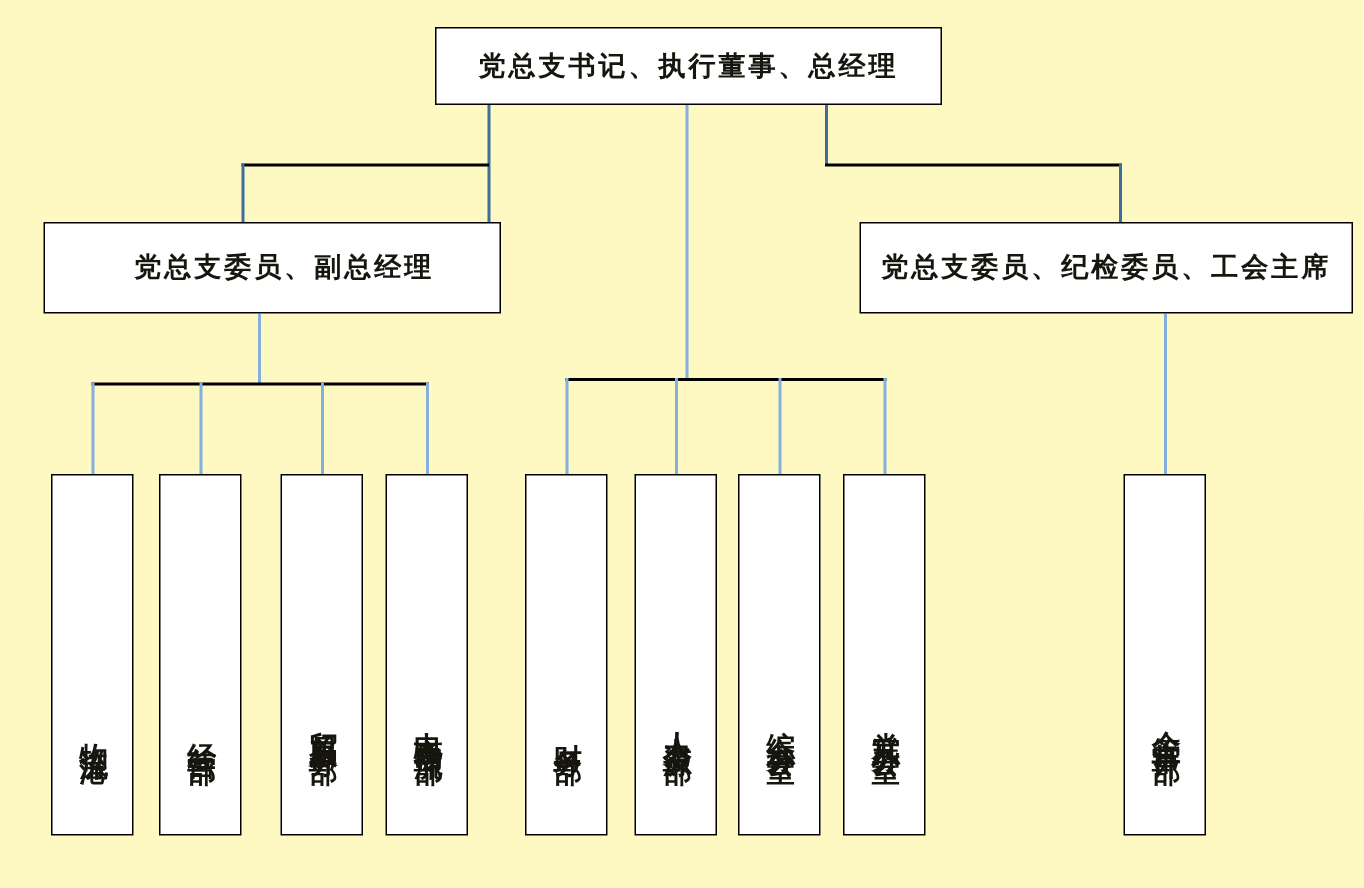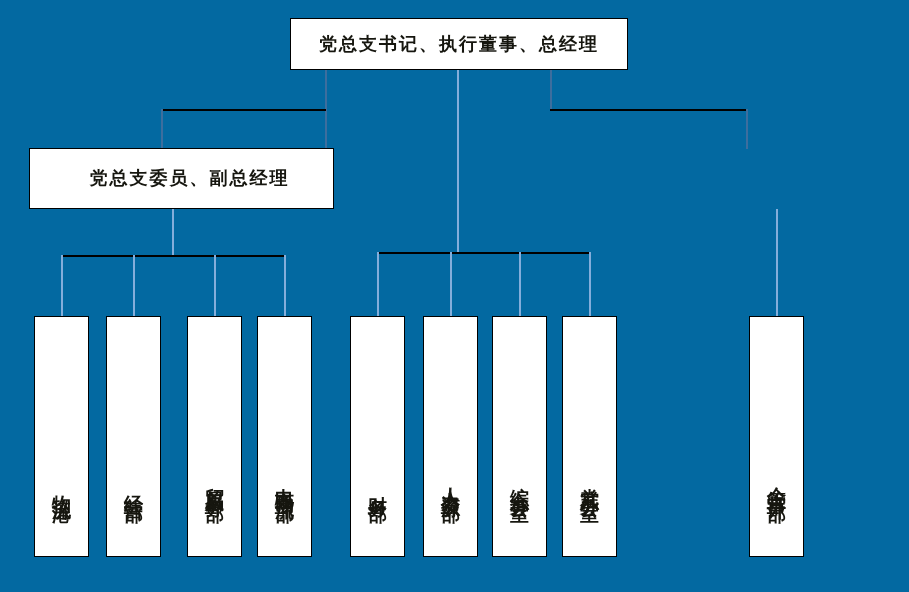--- a/index.html
+++ b/index.html
@@ -7,21 +7,21 @@
     padding: 0;
     background: #ffffff;
   }
   body {
     font-family: "Liberation Serif", "DejaVu Serif", serif;
   }
   #chart-root {
     position: relative;
     width: 909px;
     height: 592px;
-    background: #0369a1;
+    background: #fef9c3;
     overflow: hidden;
   }
   
   .node {
     position: absolute;
     box-sizing: border-box;
     border: 1.6px solid #000000;
     background: #ffffff;
     display: flex;
     align-items: center;
@@ -88,20 +88,23 @@
   <div class="conn v" style="left:550px; top:70px; width:1.6px; height:40px; background:#3d6e9e;"></div>
 
   <div class="conn h" style="left:550px; top:109px; width:198px;"></div>
 
   <div class="conn v" style="left:746px; top:109px; width:1.6px; height:40px; background:#3d6e9e;"></div>
 
   <div class="node horiz" style="left:29px; top:148px; width:305px; height:61px;padding-left:16px;">
     <span class="node-label">党总支委员、副总经理</span>
   </div>
 
+  <div class="node horiz" style="left:573px; top:148px; width:329px; height:61px;">
+    <span class="node-label">党总支委员、纪检委员、工会主席</span>
+  </div>
 
   <div class="conn v" style="left:172px; top:209px; width:2px; height:47px;"></div>
 
   <div class="conn h" style="left:61px; top:255px; width:225px;"></div>
 
   <div class="conn v" style="left:61px; top:255px; height:62px;"></div>
   <div class="conn v" style="left:133px; top:255px; height:62px;"></div>
   <div class="conn v" style="left:214px; top:255px; height:62px;"></div>
   <div class="conn v" style="left:284px; top:255px; height:62px;"></div>
 

